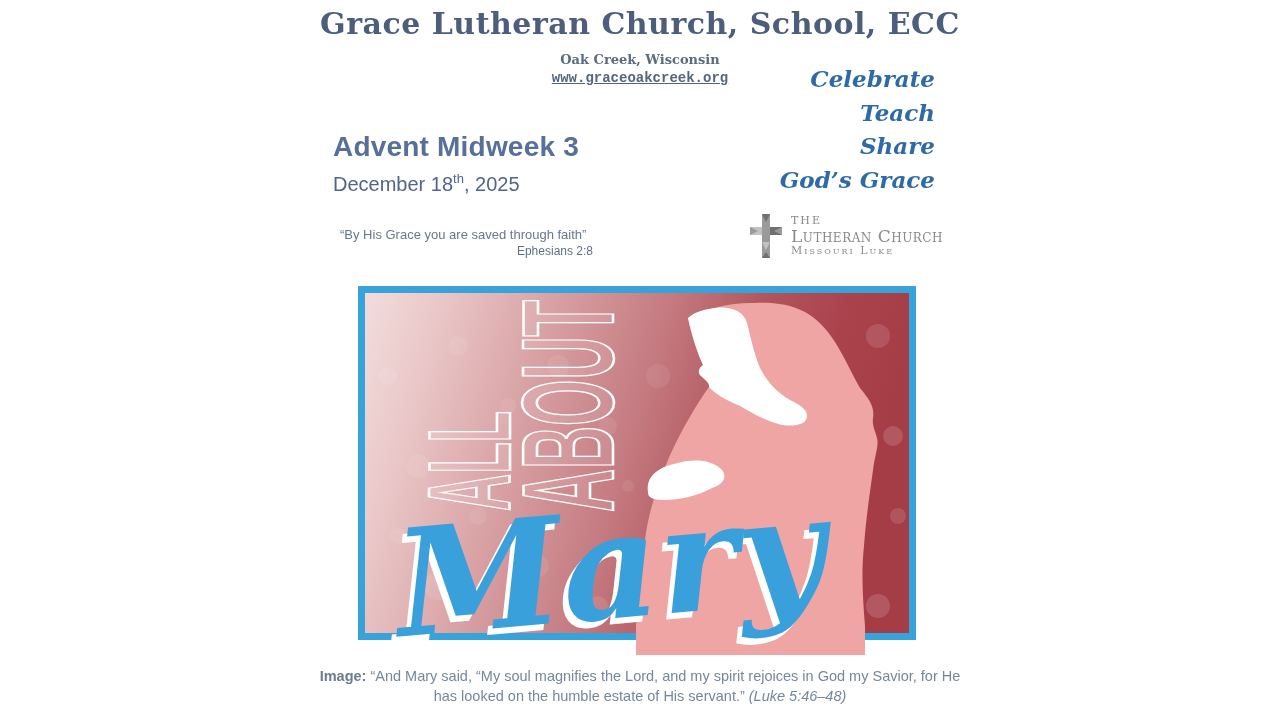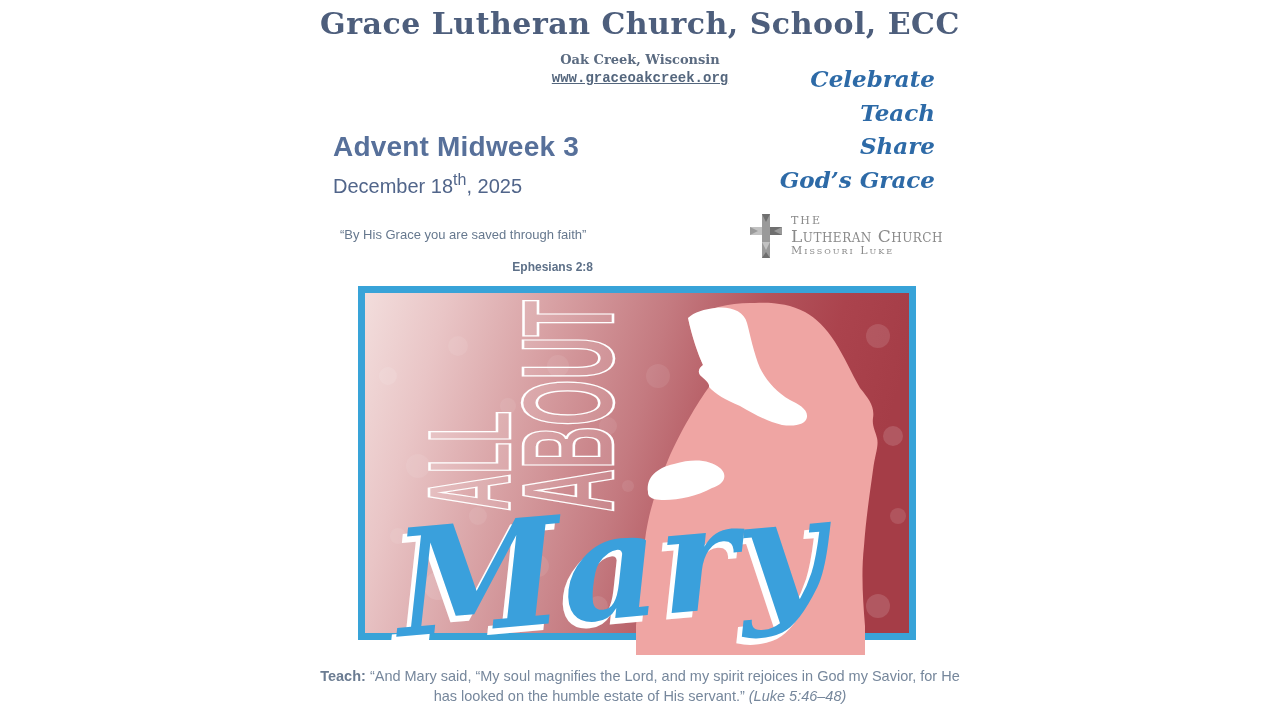--- a/index.html
+++ b/index.html
@@ -32,29 +32,29 @@
   }
 
   .service-title{
     left:333px;top:131px;
     font-size:28px;font-weight:bold;color:#57709a;letter-spacing:.2px;
   }
   .service-date{
     left:333px;top:171px;
     font-size:20px;color:#51658a;
   }
-  .service-date sup{font-size:16px;margin-top:8px;}
+  .service-date sup{font-size:13px;margin-top:8px;}
 
   .verse{
     left:340px;top:227px;width:253px;
     font-size:13px;color:#66788e;text-align:left;
   }
   .verse .ref{
-    display:block;text-align:right;font-size:12px;font-weight:bold;
-    color:#5d7088;margin-top:18px;
+    display:block;text-align:right;font-size:12px;font-weight:normal;
+    color:#5d7088;margin-top:2px;
   }
 
   
   .lcms{left:748px;top:212px;display:flex;align-items:flex-start;}
   .lcms-text{margin-left:7px;color:#8a8a8a;font-family:"DejaVu Serif",serif;}
   .lcms-the{font-size:11px;letter-spacing:2px;margin-top:2px;}
   .lcms-name{font-size:17px;font-variant:small-caps;letter-spacing:.5px;line-height:18px;}
   .lcms-synod{font-size:11px;font-variant:small-caps;letter-spacing:2px;line-height:12px;}
 
   
@@ -208,14 +208,14 @@
     </g>
 
     <g transform="rotate(-5 254 300)">
       <text x="248" y="338" text-anchor="middle" font-family="DejaVu Serif, serif" font-style="italic" font-weight="bold" font-size="148" textLength="430" lengthAdjust="spacingAndGlyphs" fill="#ffffff">Mary</text>
       <text x="254" y="332" text-anchor="middle" font-family="DejaVu Serif, serif" font-style="italic" font-weight="bold" font-size="148" textLength="430" lengthAdjust="spacingAndGlyphs" fill="#3aa0dc">Mary</text>
     </g>
   </svg>
 </div>
 
 <div class="abs caption">
-  <span class="lbl">Teach:</span><span>“And Mary said, “My soul magnifies the Lord, and my spirit rejoices in God my Savior, for He has looked on the humble estate of His servant.”</span><span class="ref">(Luke 5:46–48)</span>
+  <span class="lbl">Image:</span><span>“And Mary said, “My soul magnifies the Lord, and my spirit rejoices in God my Savior, for He has looked on the humble estate of His servant.”</span><span class="ref">(Luke 5:46–48)</span>
 </div>
 
 </body></html>

